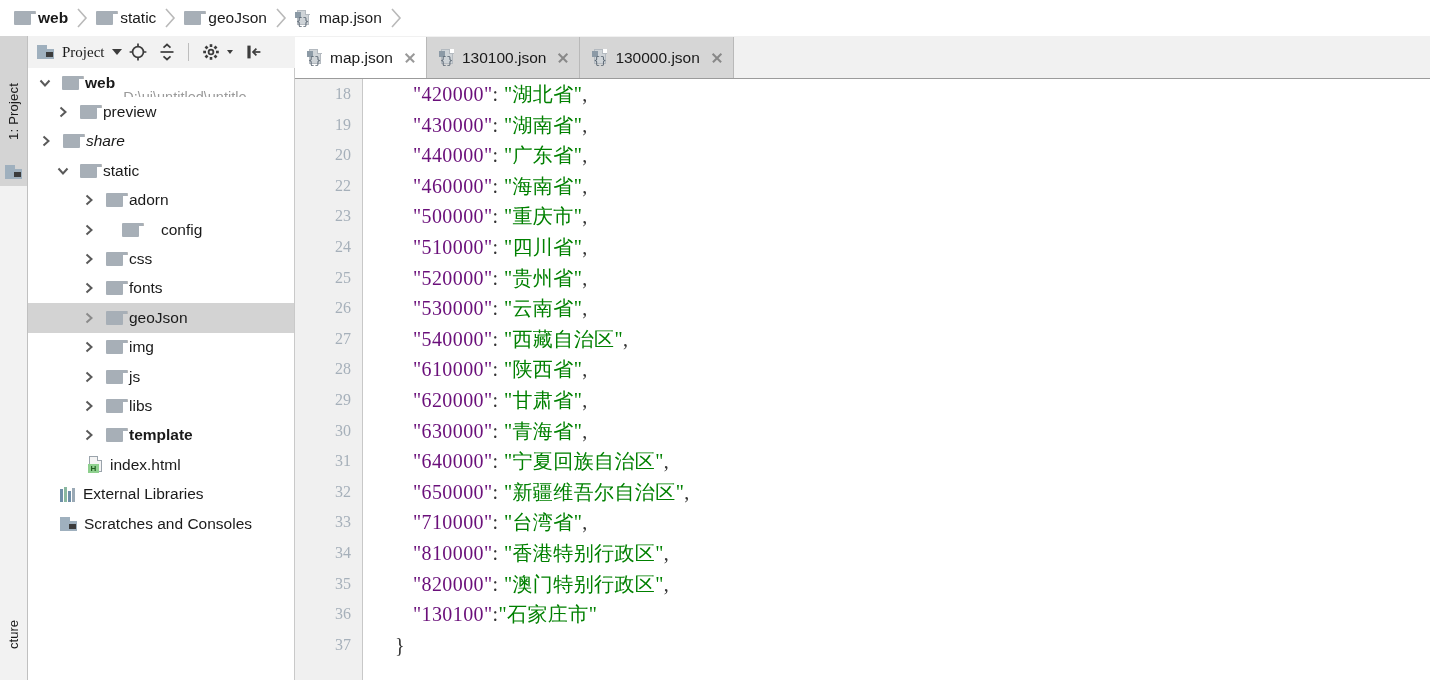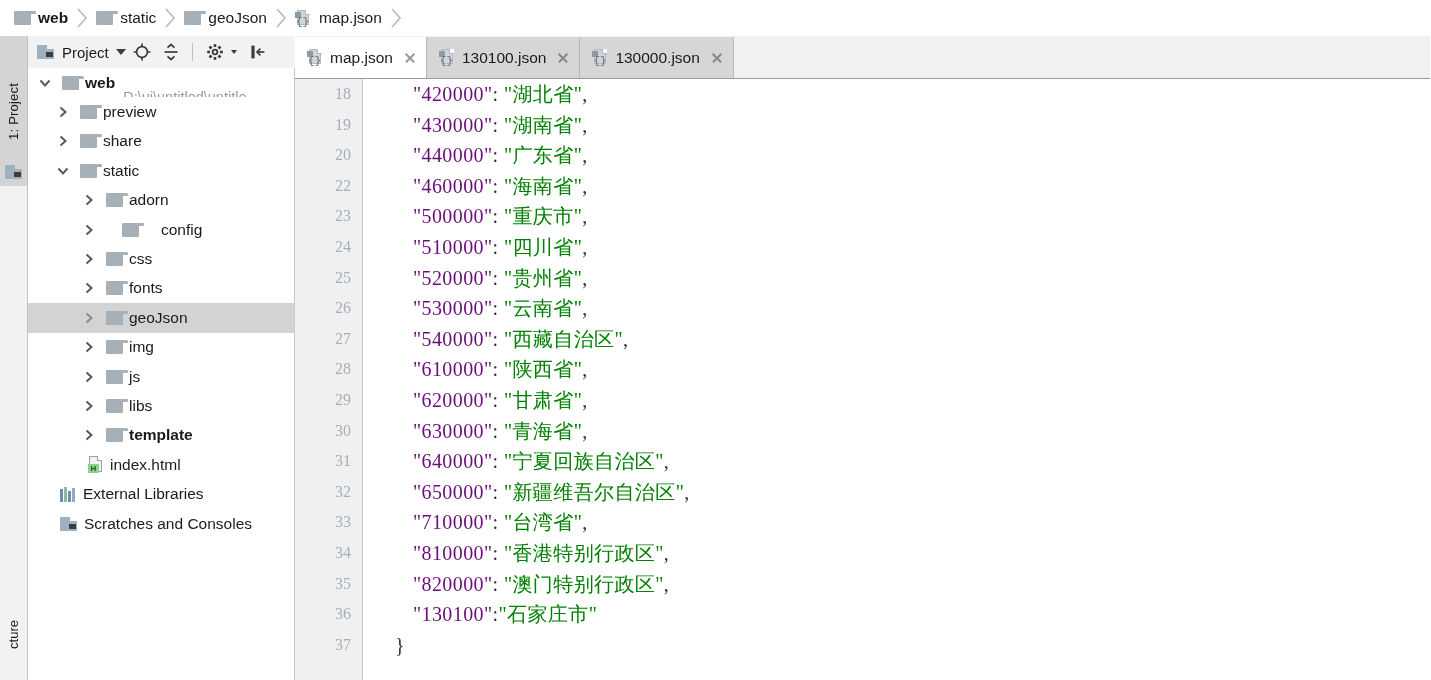--- a/index.html
+++ b/index.html
@@ -91,21 +91,21 @@
   #project-panel {
     position: absolute; left: 28px; top: 36px; width: 267px; height: 644px;
     background: #ffffff;
   }
   #project-toolbar {
     position: absolute; left: 0; top: 0; width: 267px; height: 32px;
     background: #f2f2f2;
     display: flex; align-items: center; padding-left: 9px;
   }
   #project-toolbar .tb-label {
-    font-size: 15px; color: #1a1a1a; margin-left: 7px;
+    font-size: 15px; color: #1a1a1a; margin-left: 7px; font-family: Liberation Serif, serif;
   }
   .caret-dn {
     width: 0; height: 0; margin-left: 7px;
     border-left: 5px solid transparent; border-right: 5px solid transparent;
     border-top: 6px solid #3c3c3c;
   }
   .caret-dn.sm {
     border-left-width: 3.5px; border-right-width: 3.5px; border-top-width: 4.5px;
     margin-left: 3px;
   }
@@ -357,21 +357,21 @@
               <path d="M4.5 2.5 L9.5 7 L4.5 11.5" stroke="#5a5a5a" stroke-width="2" fill="none"></path>
             </svg>
         </span>
         <span class="folder-ic" style="margin-left:9px;">
             <i class="tab"></i>
             <i class="body"></i>
           </span>
         <span class="tree-label">preview</span>
       </div>
 
-      <div class="tree-row" style="padding-left:26px;">
+      <div class="tree-row" style="padding-left:9px;font-style:italic;">
         <span class="tw">
           <svg width="14" height="14" viewBox="0 0 14 14">
               <path d="M4.5 2.5 L9.5 7 L4.5 11.5" stroke="#5a5a5a" stroke-width="2" fill="none"></path>
             </svg>
         </span>
         <span class="folder-ic" style="margin-left:9px;">
             <i class="tab"></i>
             <i class="body"></i>
           </span>
         <span class="tree-label">share</span>

